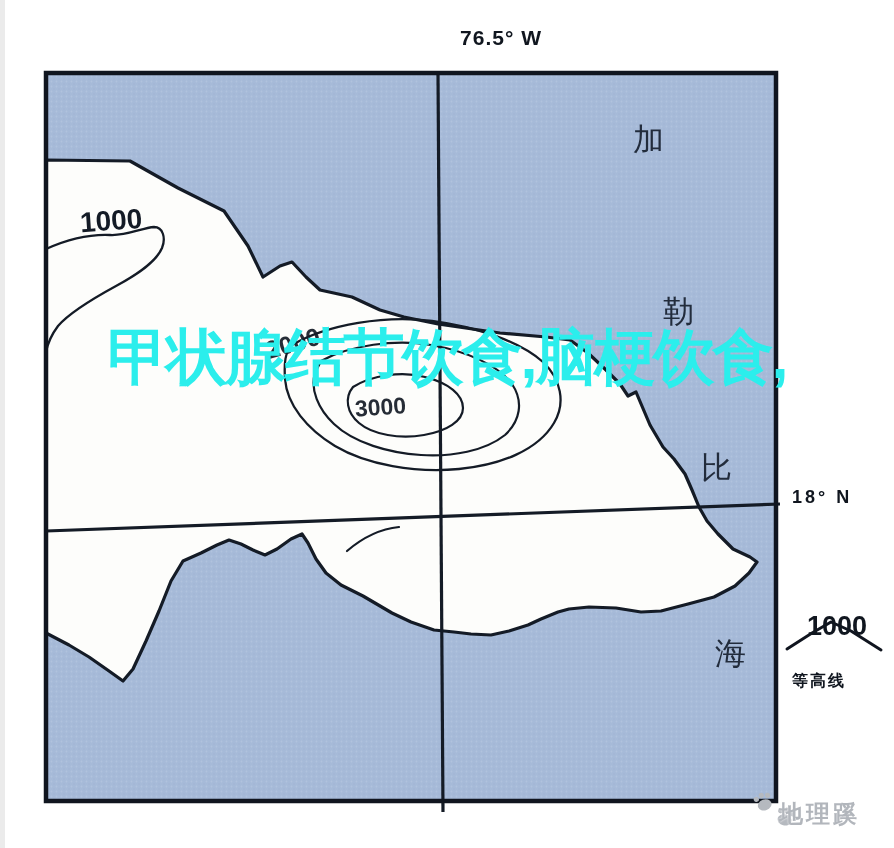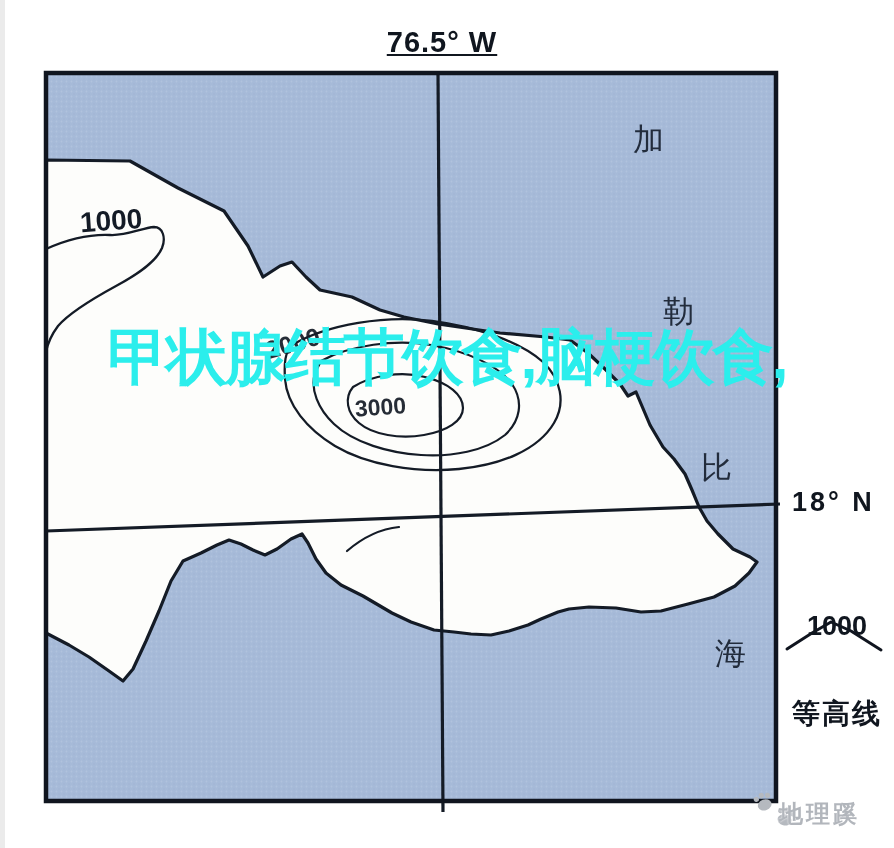--- a/index.html
+++ b/index.html
@@ -3,33 +3,33 @@
 <meta charset="utf-8">
 <style>
   html,body{margin:0;padding:0;background:#ffffff;}
   #stage{
     position:relative;width:894px;height:848px;background:#ffffff;overflow:hidden;
     font-family:"Liberation Sans", sans-serif;
   }
   .edge-strip{position:absolute;left:0;top:0;width:5px;height:848px;background:#ebebeb;}
   svg{position:absolute;left:0;top:0;}
   .lbl{position:absolute;color:#10161f;white-space:nowrap;}
-  .lon-label{left:342px;top:26px;width:200px;text-align:center;font-size:29px;font-weight:bold;letter-spacing:1px;text-decoration:underline;}
-  .lat-label{left:792px;top:487px;font-size:27px;font-weight:bold;letter-spacing:3px;}
+  .lon-label{left:342px;top:26px;width:200px;text-align:right;font-size:21px;font-weight:bold;letter-spacing:1px;}
+  .lat-label{left:792px;top:487px;font-size:18px;font-weight:bold;letter-spacing:3px;}
   .contour-lbl{font-weight:bold;color:#141b26;}
   .c1000{left:80px;top:205px;font-size:28px;transform:rotate(-4deg);}
   .c2000{left:265px;top:329px;font-size:25px;transform:rotate(-16deg);opacity:.92;}
   .c3000{left:355px;top:394px;font-size:23px;transform:rotate(-4deg);opacity:.92;}
   .sea-char{position:absolute;font-size:31px;color:#222c3c;font-family:"Liberation Serif", serif;}
   .sc1{left:633px;top:119px;}
   .sc2{left:663px;top:291px;}
   .sc3{left:701px;top:447px;}
   .sc4{left:715px;top:633px;}
   .legend-value{left:807px;top:611px;font-size:27px;font-weight:bold;}
-  .legend-name{left:792px;top:671px;font-size:28px;font-weight:600;letter-spacing:2px;margin-top:24px;}
+  .legend-name{left:792px;top:671px;font-size:16px;font-weight:600;letter-spacing:2px;}
   .brand{position:absolute;left:779px;top:798px;font-size:24px;font-weight:bold;
          color:#b2b6bc;letter-spacing:3px;text-shadow:0 0 2px #ffffff;}
   .overlay{position:absolute;left:0;top:322px;width:894px;text-align:center;}
   .overlay-line{height:70px;line-height:70px;font-size:61px;font-weight:bold;
                 color:#2beeec;letter-spacing:-2px;white-space:nowrap;}
 </style>
 </head>
 <body>
 
 <div id="stage">

